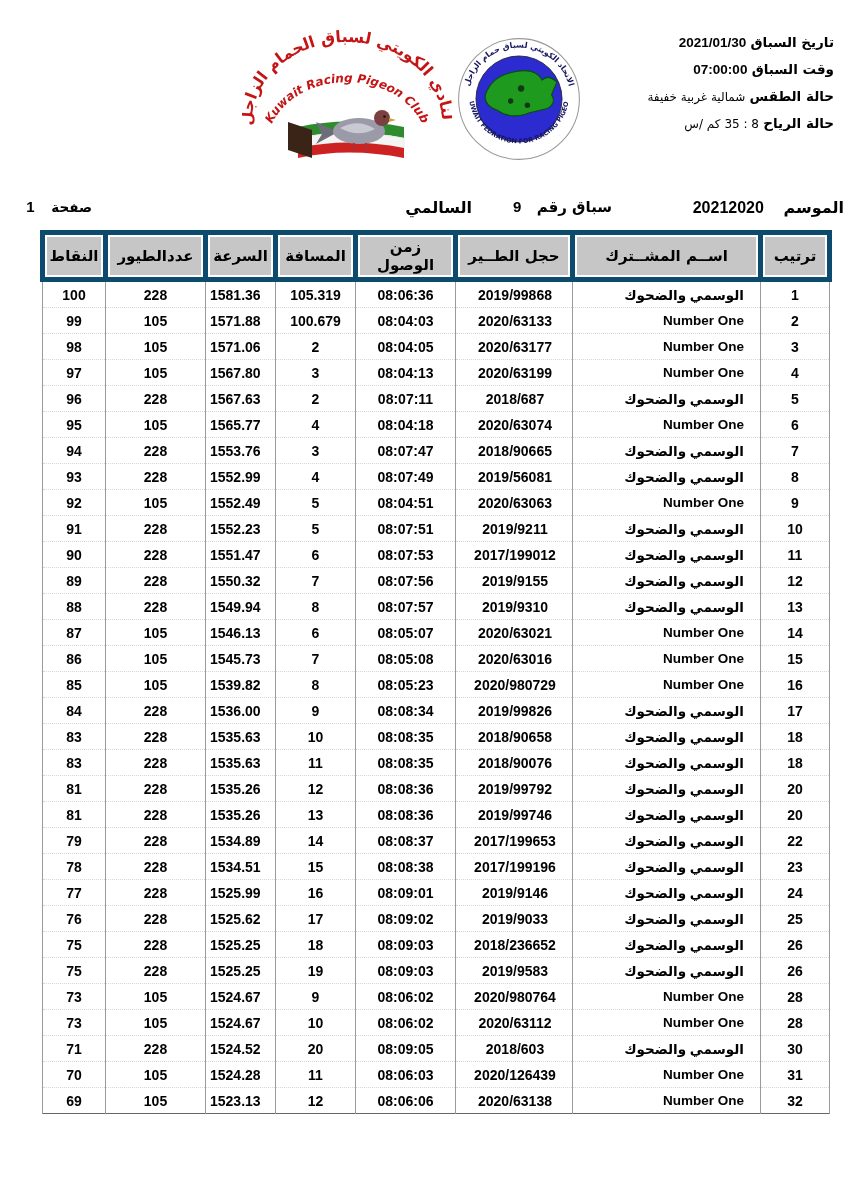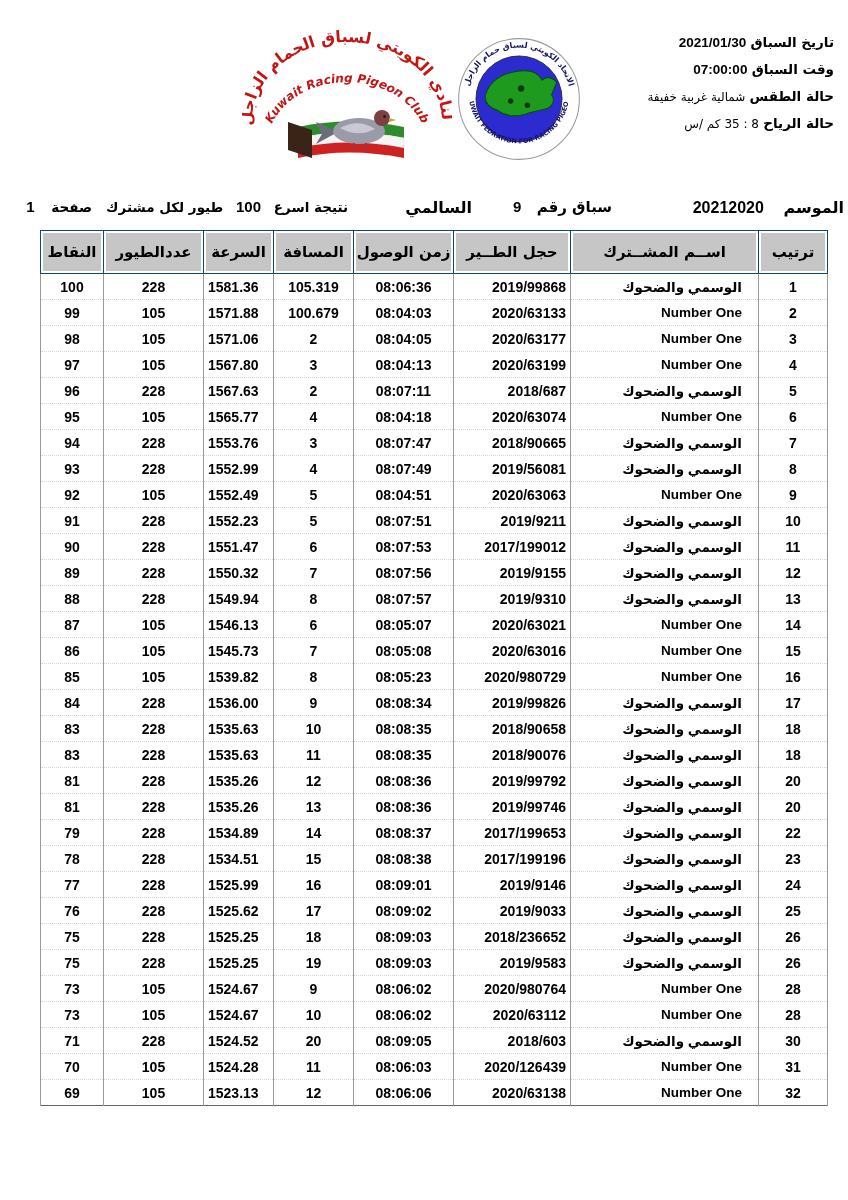--- a/index.html
+++ b/index.html
@@ -33,30 +33,30 @@
   .m-raceno .num{font-family:"Liberation Sans","DejaVu Sans",sans-serif;margin-right:10px;}
   .m-racename{right:376px;font-size:16px;}
   .m-result{right:500px;font-size:13.5px;}
   .m-result .num{font-family:"Liberation Sans","DejaVu Sans",sans-serif;font-size:15px;margin:0 8px;}
   .m-page{right:756px;font-size:13.5px;}
   .m-page .num{font-family:"Liberation Sans","DejaVu Sans",sans-serif;font-size:15px;margin-right:12px;}
 
   
   .results{position:absolute;left:40px;top:230px;width:787px;border-collapse:collapse;
            table-layout:fixed;direction:rtl;border:1.5px solid #666;}
-  .results th{border:1px solid #0c4a6e;background:#fff;padding:2px;height:38px;}
+  .results th{border:5px solid #0c4a6e;background:#fff;padding:2px;height:38px;}
   .results th .hcell{background:#c6c6c6;height:100%;display:flex;align-items:center;
                      justify-content:center;font-weight:bold;font-size:15px;}
   .results td{height:25px;padding:0 4px;border-left:1px solid #9a9a9a;border-right:1px solid #9a9a9a;
               border-bottom:1px dotted #d5d5d5;font-weight:bold;font-size:14px;
               font-family:"Liberation Sans","DejaVu Sans",sans-serif;
               text-align:center;white-space:nowrap;overflow:hidden;}
   .results tbody tr:first-child td{border-top:1px solid #8a8a8a;}
   .results td.c-name{text-align:right;padding-left:2px;padding-right:16px;font-size:13.5px;}
-  .results td.c-ring{text-align:right;direction:ltr;padding-left:6px;}
+  .results td.c-ring{text-align:center;direction:ltr;padding-left:6px;}
   .results td.c-speed{text-align:left;direction:ltr;padding-left:4px;}
   .results td.c-arrival{direction:ltr;}
 </style>
 </head>
 <body>
 
 <div class="page">
 
 
   <svg class="club-logo" viewBox="0 0 210 150">
@@ -127,25 +127,20 @@
   <div class="meta-row">
     <span class="meta-item m-season">
       <span>الموسم</span>
       <span class="num">20212020</span>
     </span>
     <span class="meta-item m-raceno">
       <span>سباق رقم</span>
       <span class="num">9</span>
     </span>
     <span class="meta-item m-racename">السالمي</span>
-    <span class="meta-item m-result">
-      <span>نتيجة اسرع</span>
-      <span class="num">100</span>
-      <span>طيور لكل مشترك</span>
-    </span>
     <span class="meta-item m-page">
       <span>صفحة</span>
       <span class="num">1</span>
     </span>
   </div>
 
   <table class="results">
     <colgroup>
       <col style="width:69px">
         <col style="width:188px">

